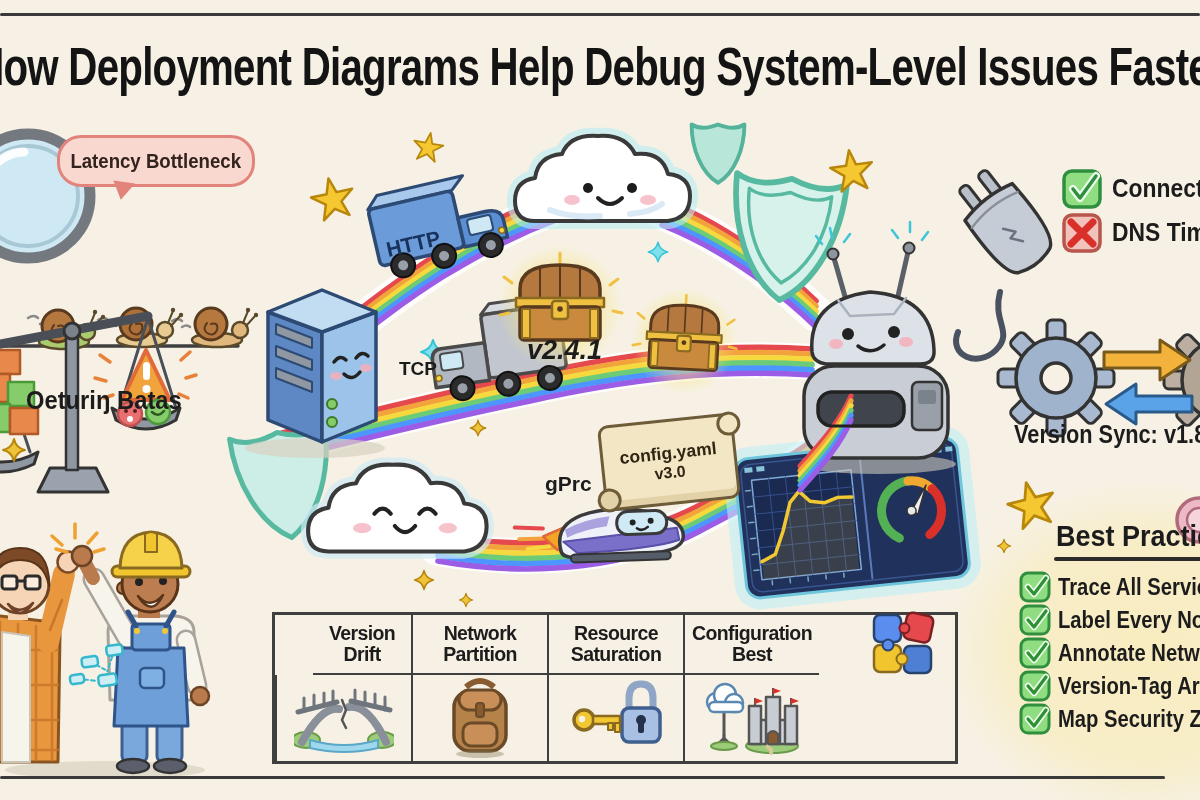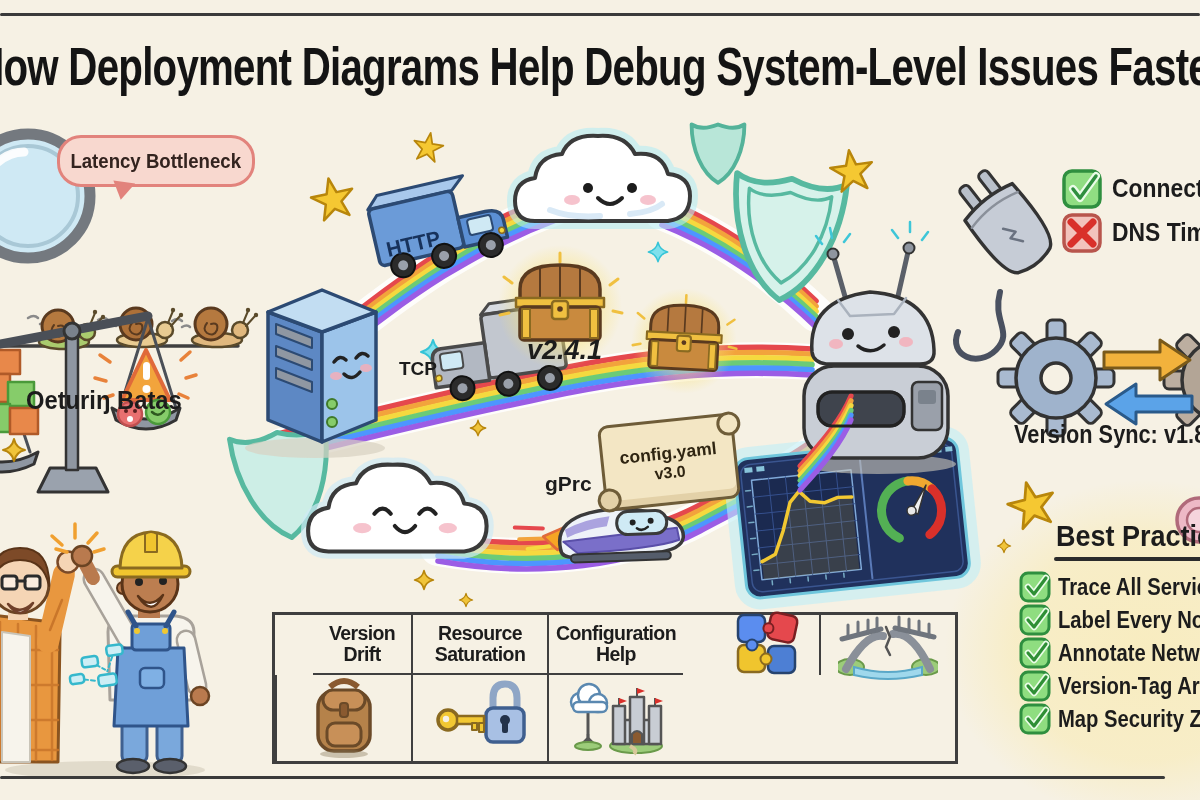--- a/index.html
+++ b/index.html
@@ -644,22 +644,23 @@
 <div id="bp-underline"></div>
 
 <div class="bp-item" style="top:574px;">Trace All Servic</div>
 <div class="bp-item" style="top:607px;">Label Every Nod</div>
 <div class="bp-item" style="top:640px;">Annotate Netwo</div>
 <div class="bp-item" style="top:673px;">Version-Tag Art</div>
 <div class="bp-item" style="top:706px;">Map Security Zo</div>
 
 <div id="ftable">
   <div class="fcell fhead c0">Version Drift</div>
+  <div class="fcell fhead">Network Partition</div>
   <div class="fcell fhead">Resource Saturation</div>
-  <div class="fcell fhead">Configuration Help</div>
+  <div class="fcell fhead">Configuration Best</div>
 
   <div class="fcell c0">
     <svg width="86" height="80" viewBox="-43 -40 86 80" stroke-linejoin="round">
       <rect x="-32" y="-30" width="27" height="27" rx="6" fill="#5b8def" stroke="#26436e" stroke-width="2.5"></rect>
       <rect x="-32" y="0" width="27" height="27" rx="6" fill="#f0c52e" stroke="#8a6a20" stroke-width="2.5"></rect>
       <rect x="-2" y="1" width="27" height="27" rx="6" fill="#4d7fd4" stroke="#26436e" stroke-width="2.5"></rect>
       <g transform="translate(12,-18) rotate(12)">
         <rect x="-13" y="-13" width="27" height="27" rx="6" fill="#e5484d" stroke="#7a1f22" stroke-width="2.5"></rect>
         <circle cx="-13" cy="4" r="5" fill="#e5484d" stroke="#7a1f22" stroke-width="2"></circle>
       </g>

